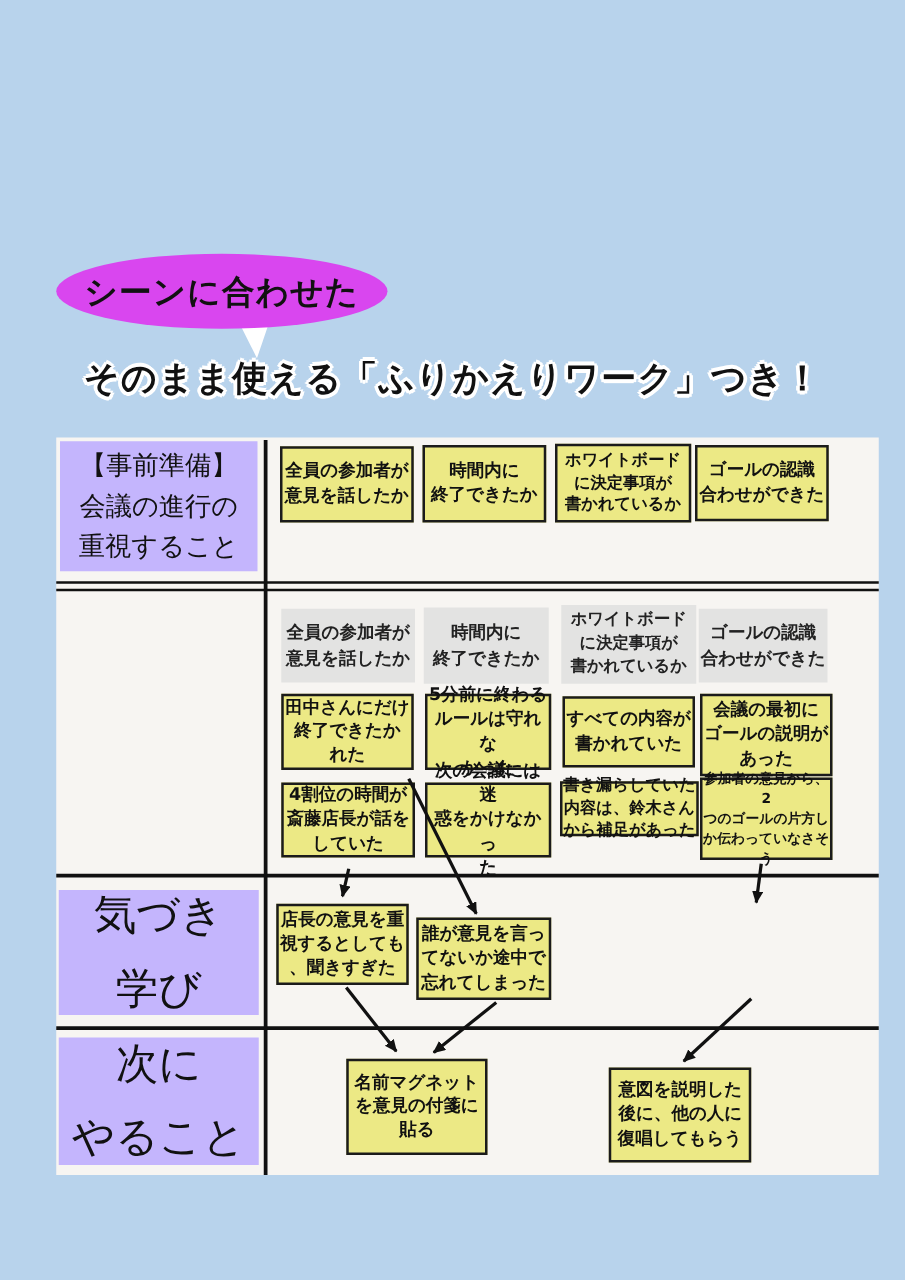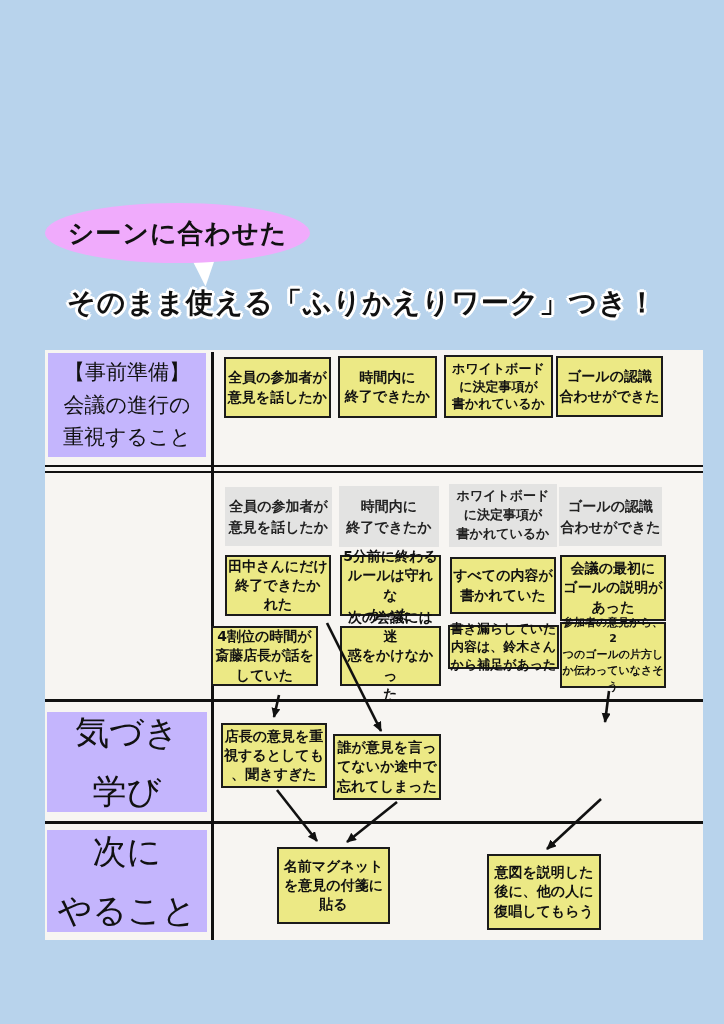--- a/index.html
+++ b/index.html
@@ -7,21 +7,21 @@
     width:724px;height:1024px;
     background:#b8d3ec;
     font-family:"DejaVu Sans","Liberation Sans",sans-serif;
     position:relative;overflow:hidden;
   }
   .page{position:absolute;left:0;top:0;width:724px;height:1024px;}
 
   
   .bubble{
     position:absolute;left:45px;top:203px;width:265px;height:60px;
-    background:#f0abfc;border-radius:50%;
+    background:#d946ef;border-radius:50%;
     display:flex;align-items:center;justify-content:center;
     font-size:26px;font-weight:bold;color:#111;letter-spacing:1px;
     z-index:3;
   }
   .bubble-tail{
     position:absolute;left:190px;top:246px;width:0;height:0;
     border-left:12px solid transparent;
     border-right:22px solid transparent;
     border-top:40px solid #ffffff;
     transform:rotate(-10deg);
@@ -124,21 +124,21 @@
 れた</div>
   <div class="sticky" style="left:340px;top:555px;width:101px;height:61px;">5分前に終わる
 ルールは守れな
 かった</div>
   <div class="sticky" style="left:450px;top:557px;width:106px;height:57px;">すべての内容が
 書かれていた</div>
   <div class="sticky" style="left:560px;top:555px;width:106px;height:66px;">会議の最初に
 ゴールの説明が
 あった</div>
 
-  <div class="sticky" style="left:211px;top:626px;width:107px;height:60px;">4割位の時間が
+  <div class="sticky" style="left:225px;top:626px;width:107px;height:60px;">4割位の時間が
 斎藤店長が話を
 していた</div>
   <div class="sticky" style="left:340px;top:626px;width:101px;height:60px;">次の会議には迷
 惑をかけなかっ
 た</div>
   <div class="sticky fs13" style="left:448px;top:625px;width:111px;height:44px;">書き漏らしていた
 内容は、鈴木さん
 から補足があった</div>
   <div class="sticky fs11" style="left:560px;top:622px;width:106px;height:66px;">参加者の意見から、2
 つのゴールの片方し
@@ -148,21 +148,21 @@
   <div class="sticky" style="left:221px;top:723px;width:106px;height:65px;">店長の意見を重
 視するとしても
 、聞きすぎた</div>
   <div class="sticky" style="left:333px;top:734px;width:108px;height:66px;">誰が意見を言っ
 てないか途中で
 忘れてしまった</div>
 
   <div class="sticky" style="left:277px;top:847px;width:113px;height:77px;">名前マグネット
 を意見の付箋に
 貼る</div>
-  <div class="sticky" style="left:487px;top:854px;width:114px;height:76px;">意図を説明した
+  <div class="sticky" style="left:487px;top:854px;width:114px;height:76px;text-align:right;">意図を説明した
 後に、他の人に
 復唱してもらう</div>
 
   <svg class="arrows" viewBox="0 0 724 1024">
     <defs>
       <marker id="ah" markerWidth="14" markerHeight="12" refX="9" refY="4.5" orient="auto" markerUnits="userSpaceOnUse">
         <path d="M0,0 L10,4.5 L0,9 z" fill="#111"></path>
       </marker>
     </defs>
     <line x1="327" y1="623" x2="381" y2="731" stroke="#111" stroke-width="2.6" marker-end="url(#ah)"></line>

